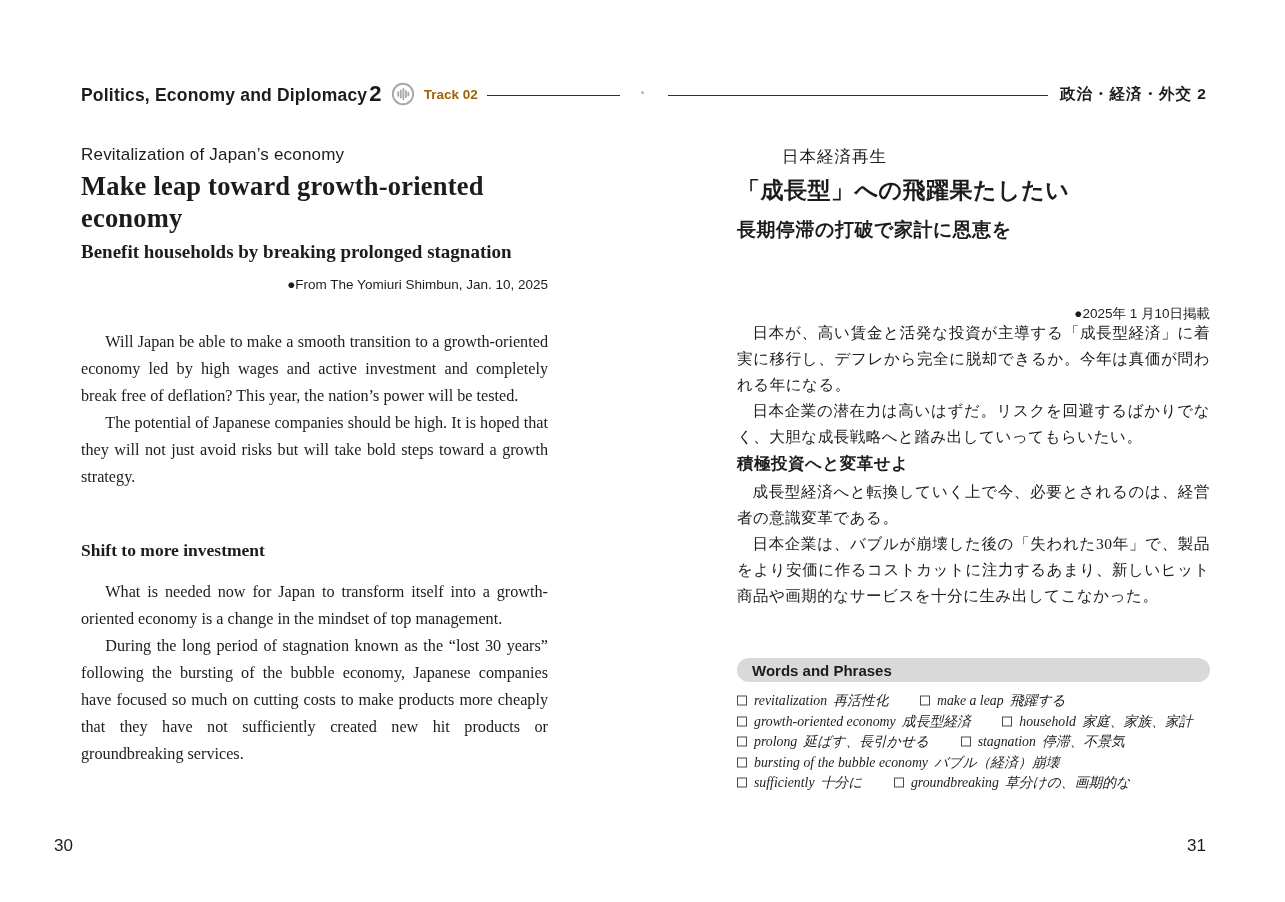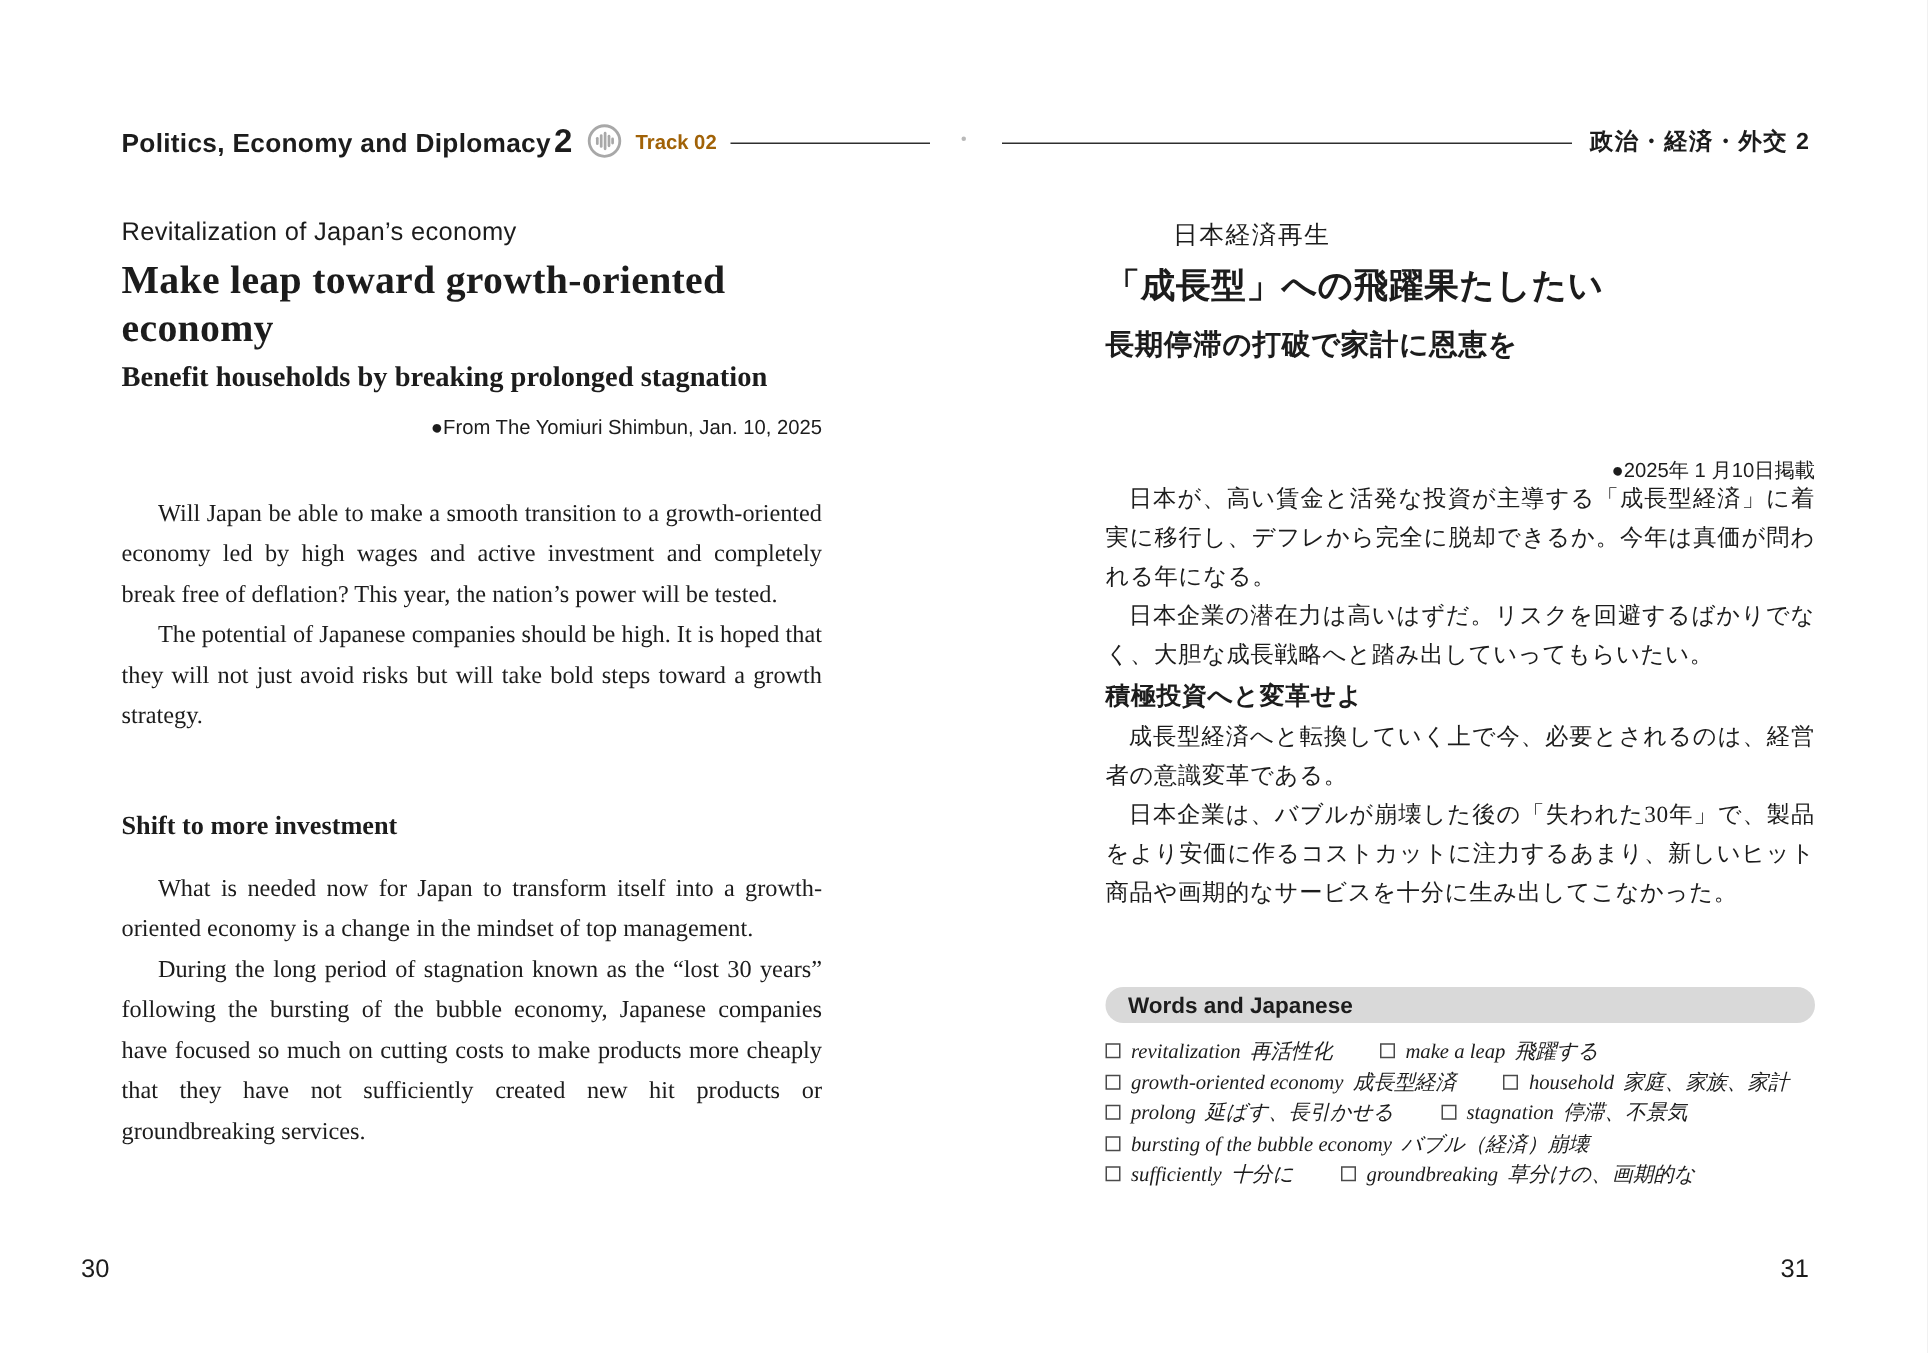--- a/index.html
+++ b/index.html
@@ -133,21 +133,21 @@
     </div>
 
     <h3 class="abs sechead-ja">積極投資へと変革せよ</h3>
 
     <div class="abs body-ja secbody-ja">
       <p>成長型経済へと転換していく上で今、必要とされるのは、経営者の意識変革である。</p>
       <p>日本企業は、バブルが崩壊した後の「失われた30年」で、製品をより安価に作るコストカットに注力するあまり、新しいヒット商品や画期的なサービスを十分に生み出してこなかった。</p>
     </div>
 
     <div class="abs wp-banner">
-      <span>Words and Japanese</span>
+      <span>Words and Phrases</span>
     </div>
 
     <div class="abs vocab">
       <div class="vocab-line">
         <span class="vocab-item"><span class="cb"></span><span class="ven">revitalization</span><span class="vja">再活性化</span></span>
         <span class="vocab-item"><span class="cb"></span><span class="ven">make a leap</span><span class="vja">飛躍する</span></span>
       </div>
       <div class="vocab-line">
         <span class="vocab-item"><span class="cb"></span><span class="ven">growth-oriented economy</span><span class="vja">成長型経済</span></span>
         <span class="vocab-item"><span class="cb"></span><span class="ven">household</span><span class="vja">家庭、家族、家計</span></span>

